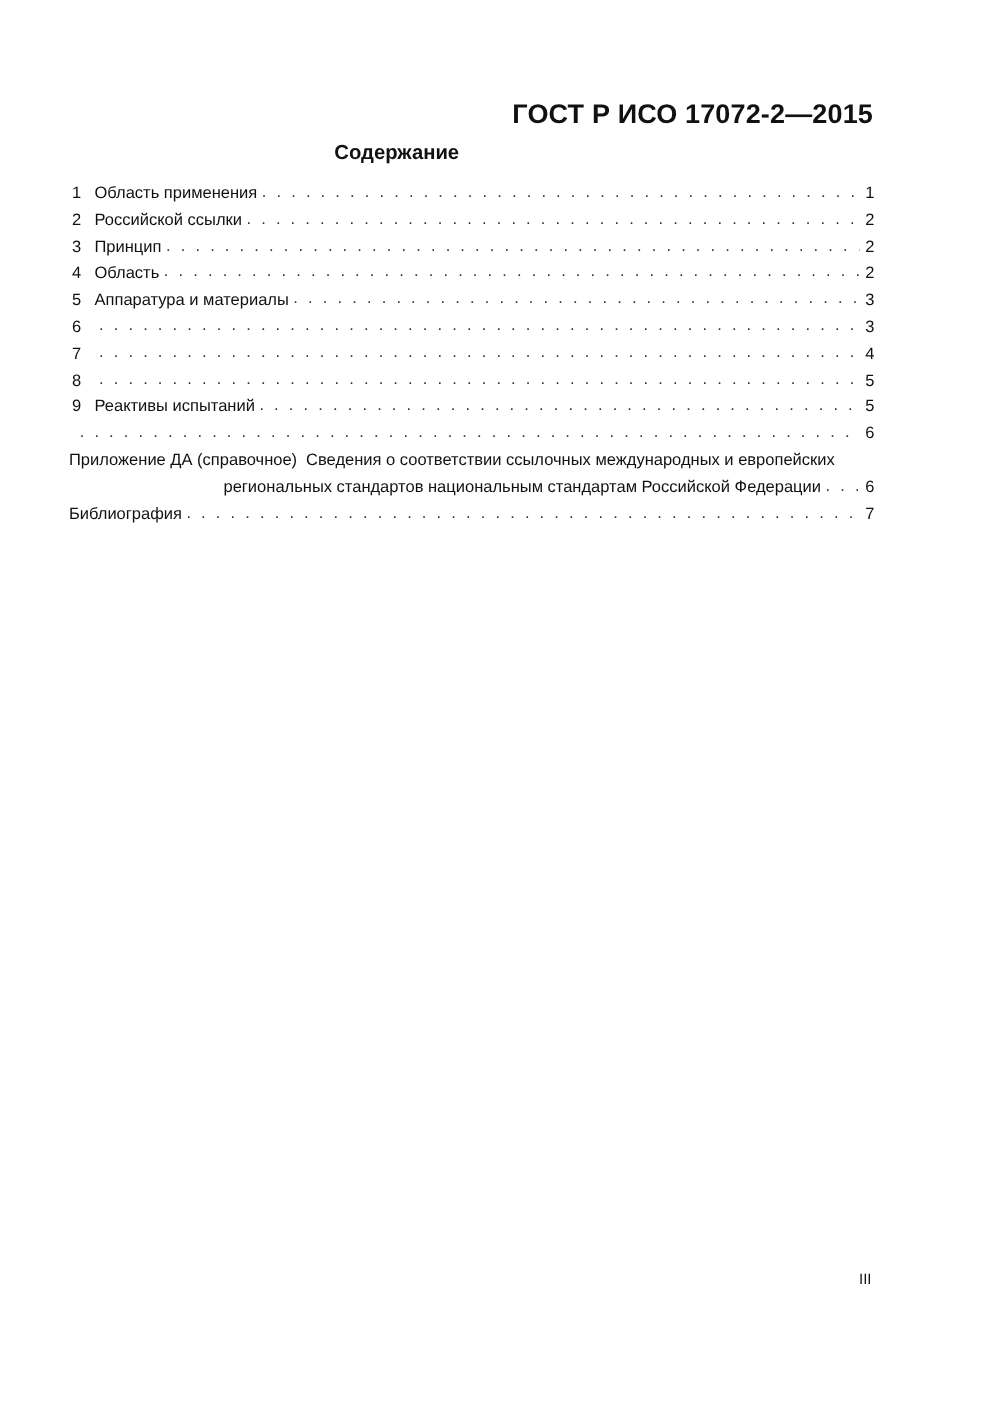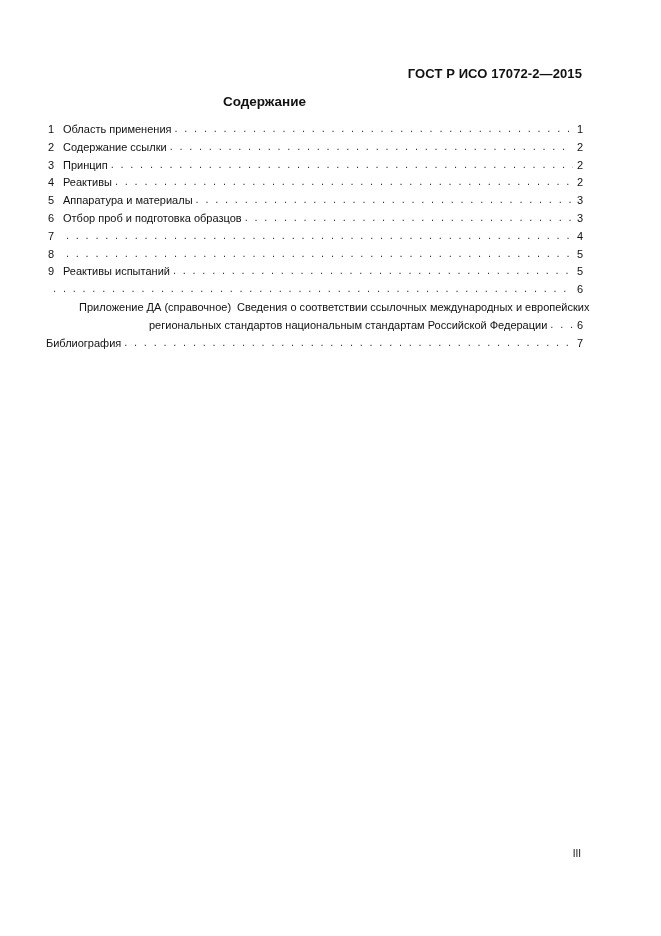--- a/index.html
+++ b/index.html
@@ -2,21 +2,21 @@
 <html><head>
   <meta charset="utf-8">
   <style>
     html, body { margin: 0; padding: 0; background: #ffffff; }
     body {
       width: 661px; height: 936px; position: relative; overflow: hidden;
       font-family: "Liberation Sans", sans-serif; color: #111;
     }
     .std-code {
       position: absolute; top: 66px; right: 79px;
-      font-weight: bold; font-size: 13px; letter-spacing: 0.1px;
+      font-weight: bold; font-size: 18px; letter-spacing: 0.1px;
     }
     .toc-title {
       position: absolute; top: 94px; left: 0; width: 529px;
       text-align: center; font-weight: bold; font-size: 13.5px;
     }
     .toc {
       position: absolute; top: 121px; left: 46px; width: 537px;
       font-size: 11px;
     }
     .toc-row {
@@ -28,21 +28,21 @@
     .toc-row .dots {
       flex: 1 1 auto; overflow: hidden; margin: 0 3px 0 3px;
       color: #333; letter-spacing: 3.9px; position: relative; top: -1px;
     }
     .toc-row .dots::before {
       content: ". . . . . . . . . . . . . . . . . . . . . . . . . . . . . . . . . . . . . . . . . . . . . . . . . . . . . . . . . . . . . . . . . . . . . . . . . . . . . .";
       letter-spacing: 0; word-spacing: 3.7px;
     }
     .toc-row .page { flex: none; text-align: right; min-width: 7px; }
     .toc-sub {
-      height: 17.8px; line-height: 17.8px; white-space: nowrap; margin-left: 33px;
+      height: 17.8px; line-height: 17.8px; white-space: nowrap;
     }
     .toc-cont {
       display: flex; align-items: center; height: 17.8px; line-height: 17.8px;
       white-space: nowrap; padding-left: 103px;
     }
     .toc-cont .label { flex: none; }
     .toc-cont .dots {
       flex: 1 1 auto; overflow: hidden; margin: 0 3px; color: #333;
       position: relative; top: -1px;
     }
@@ -67,49 +67,48 @@
 
   <div class="toc-row">
     <span class="num">1</span>
     <span class="label">Область применения</span>
     <span class="dots"></span>
     <span class="page">1</span>
   </div>
 
   <div class="toc-row">
     <span class="num">2</span>
-    <span class="label">Содержание ссылки</span>
+    <span class="label">Российской ссылки</span>
     <span class="dots"></span>
     <span class="page">2</span>
   </div>
 
   <div class="toc-row">
     <span class="num">3</span>
     <span class="label">Принцип</span>
     <span class="dots"></span>
     <span class="page">2</span>
   </div>
 
   <div class="toc-row">
     <span class="num">4</span>
-    <span class="label">Реактивы</span>
+    <span class="label">Область</span>
     <span class="dots"></span>
     <span class="page">2</span>
   </div>
 
   <div class="toc-row">
     <span class="num">5</span>
     <span class="label">Аппаратура и материалы</span>
     <span class="dots"></span>
     <span class="page">3</span>
   </div>
 
   <div class="toc-row">
     <span class="num">6</span>
-    <span class="label">Отбор проб и подготовка образцов</span>
     <span class="dots"></span>
     <span class="page">3</span>
   </div>
 
   <div class="toc-row">
     <span class="num">7</span>
     <span class="dots"></span>
     <span class="page">4</span>
   </div>
 

